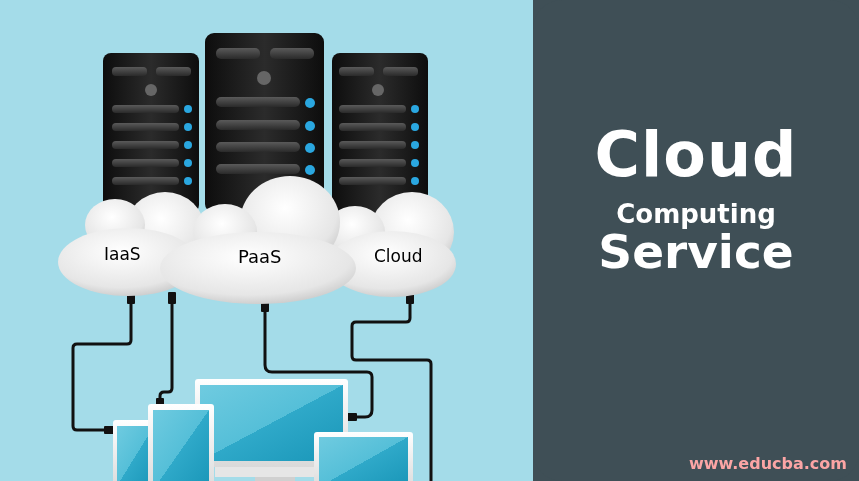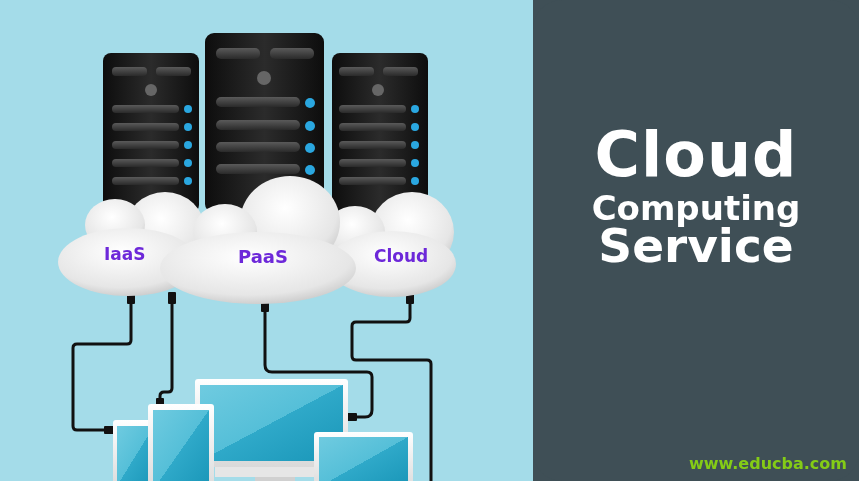--- a/index.html
+++ b/index.html
@@ -2,26 +2,26 @@
 <html><head>
   <meta charset="utf-8">
   <style>
     * { margin: 0; padding: 0; box-sizing: border-box; }
     html, body { width: 859px; height: 481px; overflow: hidden; }
     body { position: relative; font-family: "DejaVu Sans", sans-serif; background: #3F4F56; }
     .left-panel { position: absolute; left: 0; top: 0; width: 533px; height: 481px; background: #A4DCE9; overflow: hidden; }
     .right-panel { position: absolute; left: 533px; top: 0; width: 326px; height: 481px; background: #3F4F56; border-radius: 29px; }
     .title-block { position: absolute; left: 0; top: 120px; width: 326px; text-align: center; color: #FFFFFF; font-weight: bold; }
     .title-main { font-size: 62px; line-height: 70px; letter-spacing: 1px; }
-    .title-sub1 { font-size: 34px; line-height: 36px; }
+    .title-sub1 { font-size: 26px; line-height: 36px; margin-top: 6px; }
     .title-sub2 { font-size: 47px; line-height: 40px; }
     .title-sub3 { font-size: 38px; line-height: 44px; }
-    .url { position: absolute; right: 12px; bottom: 8px; color: #84cc16; font-weight: bold; font-size: 16px; }
+    .url { position: absolute; right: 12px; bottom: 8px; color: #fca5a5; font-weight: bold; font-size: 16px; }
     svg.art { position: absolute; left: 0; top: 0; }
-    .cloud-label { position: absolute; font-family: "DejaVu Sans", sans-serif; font-weight: bold; color: #6d28d9; }
+    .cloud-label { position: absolute; font-family: "DejaVu Sans", sans-serif; font-weight: normal; color: #000000; }
   </style>
 </head>
 <body>
 
 <div class="left-panel">
   <svg class="art" width="533" height="481" viewBox="0 0 533 481">
     <defs>
       <linearGradient id="srv" x1="0" x2="1" y1="0" y2="0">
         <stop offset="0" stop-color="#0d0d0d"></stop>
         <stop offset="0.5" stop-color="#2b2b2b"></stop>

